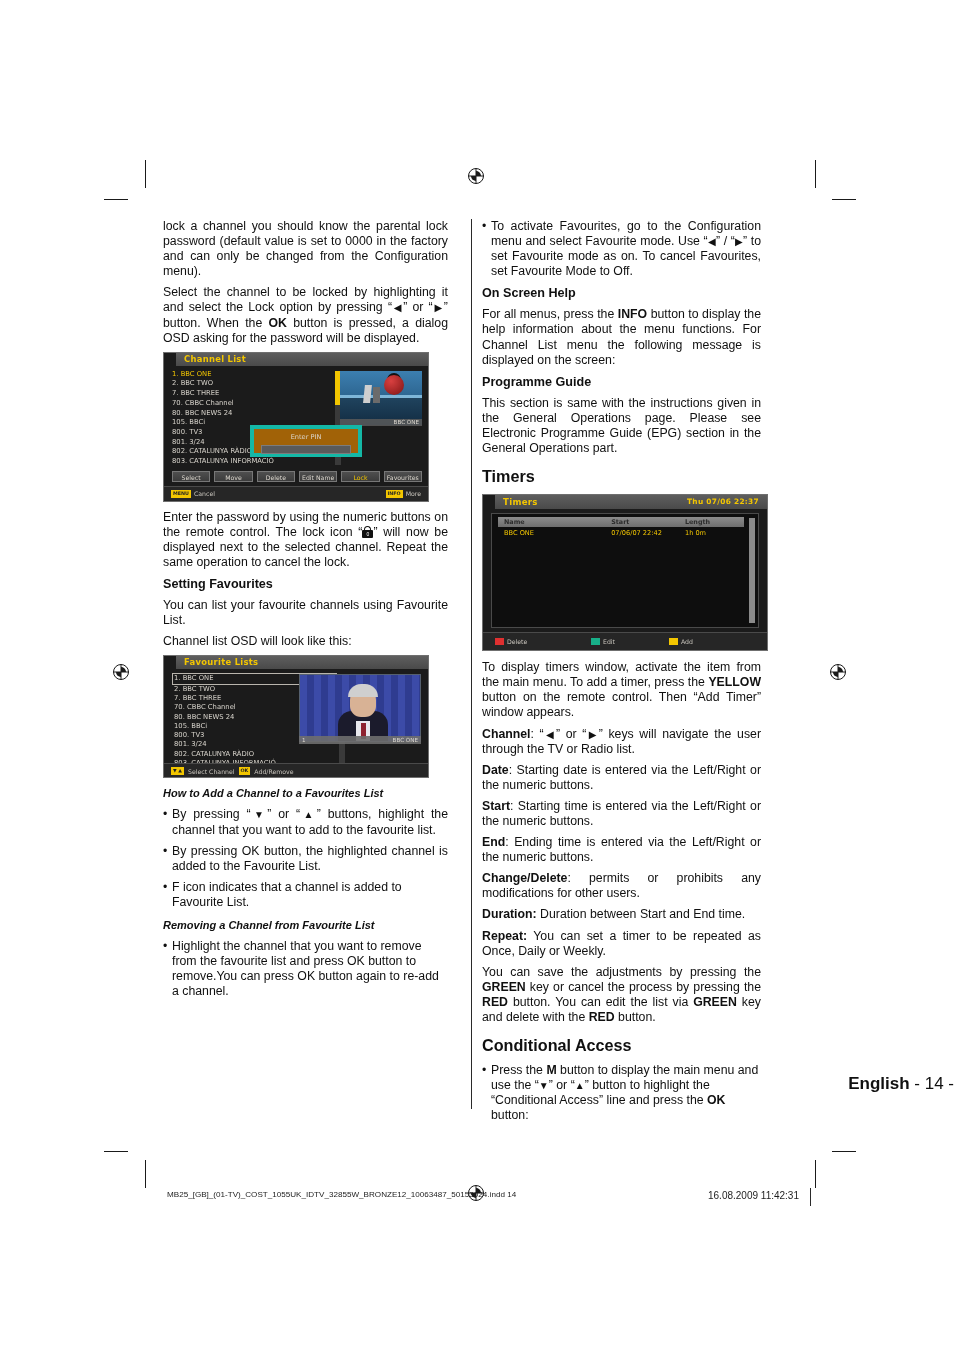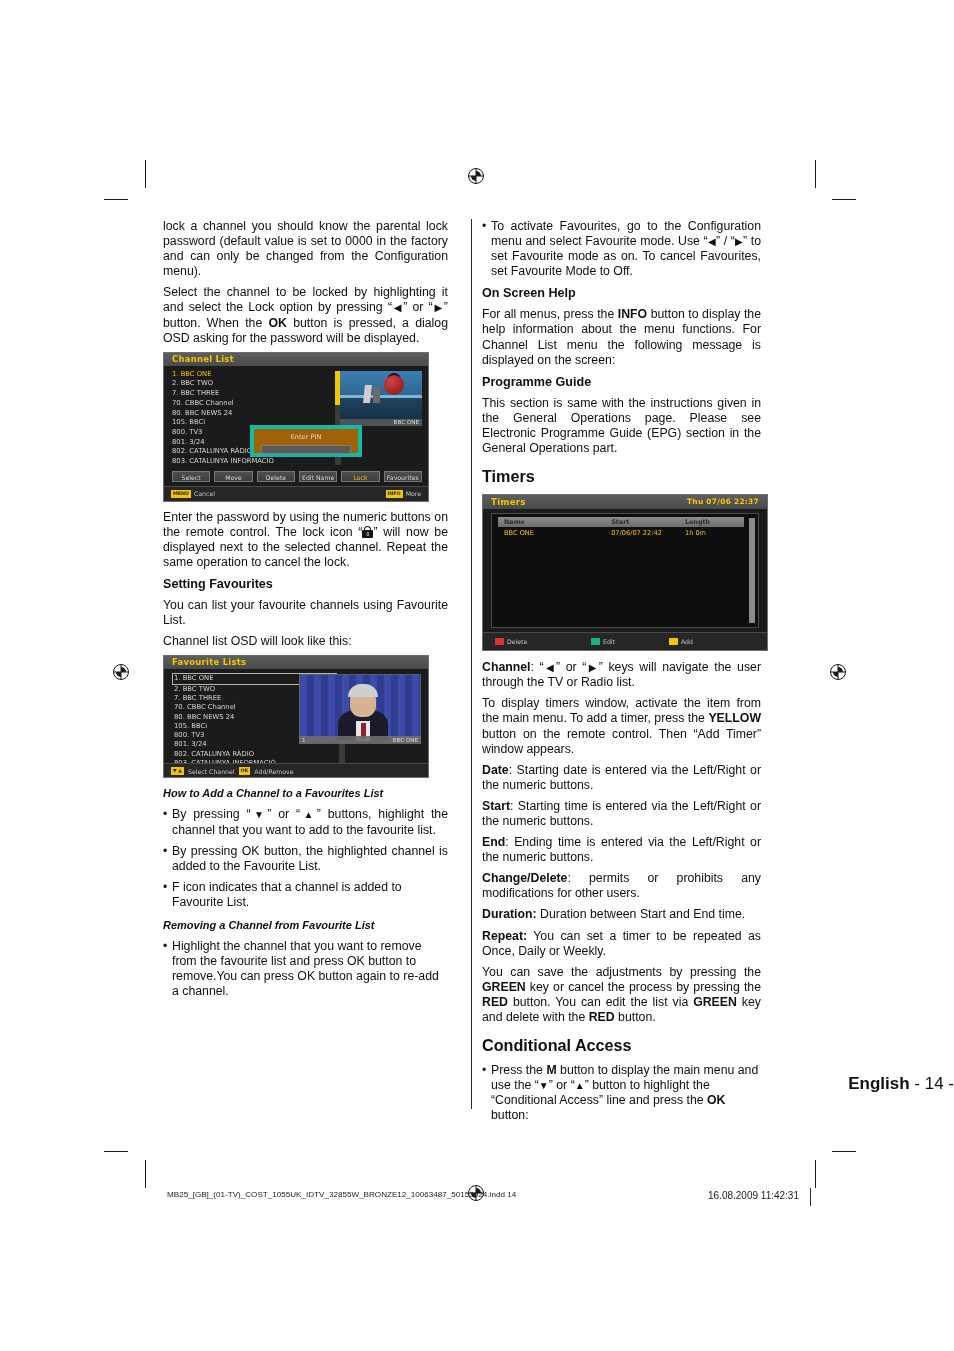--- a/index.html
+++ b/index.html
@@ -113,20 +113,21 @@
     background:#1b1b1b;
     border:1px solid #6f6f6f;
     font-family:"DejaVu Sans", sans-serif;
     overflow:hidden;
   }
   .osd-title {
     background:linear-gradient(#5e5e5e,#4a4a4a);
     color:#f3c600;
     font-weight:bold;
     letter-spacing:.3px;
+    margin-left:12px;
   }
 
   
   #osd-channel { width:266px; height:150px; margin:6px 0 8px 0; }
   #osd-channel .osd-title {
     height:13px; line-height:13px; font-size:8.4px; padding-left:8px;
   }
   #osd-channel .chanlist {
     position:absolute; left:8px; top:17px; width:160px;
   }
@@ -539,23 +540,23 @@
             <span class="sw" style="background:#18b089;"></span>
             <span class="keytxt">Edit</span>
           </div>
           <div class="fitem" style="left:186px;">
             <span class="sw" style="background:#f3c600;"></span>
             <span class="keytxt">Add</span>
           </div>
         </div>
       </div>
 
+      <p><span>To display timers window, activate the item from the main menu. To add a timer, press the </span><b>YELLOW</b><span> button on the remote control. Then  “Add Timer” window appears.</span></p>
+
       <p><b>Channel</b><span>: “</span><span class="arrow">◀</span><span>” or “</span><span class="arrow">▶</span><span>” keys will navigate the user through the TV or Radio list.</span></p>
-
-      <p><span>To display timers window, activate the item from the main menu. To add a timer, press the </span><b>YELLOW</b><span> button on the remote control. Then  “Add Timer” window appears.</span></p>
 
       <p><b>Date</b><span>: Starting date is entered via the Left/Right or the numeric buttons.</span></p>
 
       <p><b>Start</b><span>: Starting time is entered via the Left/Right or the numeric buttons.</span></p>
 
       <p><b>End</b><span>: Ending time is entered via the Left/Right or the numeric buttons.</span></p>
 
       <p><b>Change/Delete</b><span>: permits or prohibits any modifications for other users.</span></p>
 
       <p class="nojust"><b>Duration:</b><span> Duration between Start and End time.</span></p>

